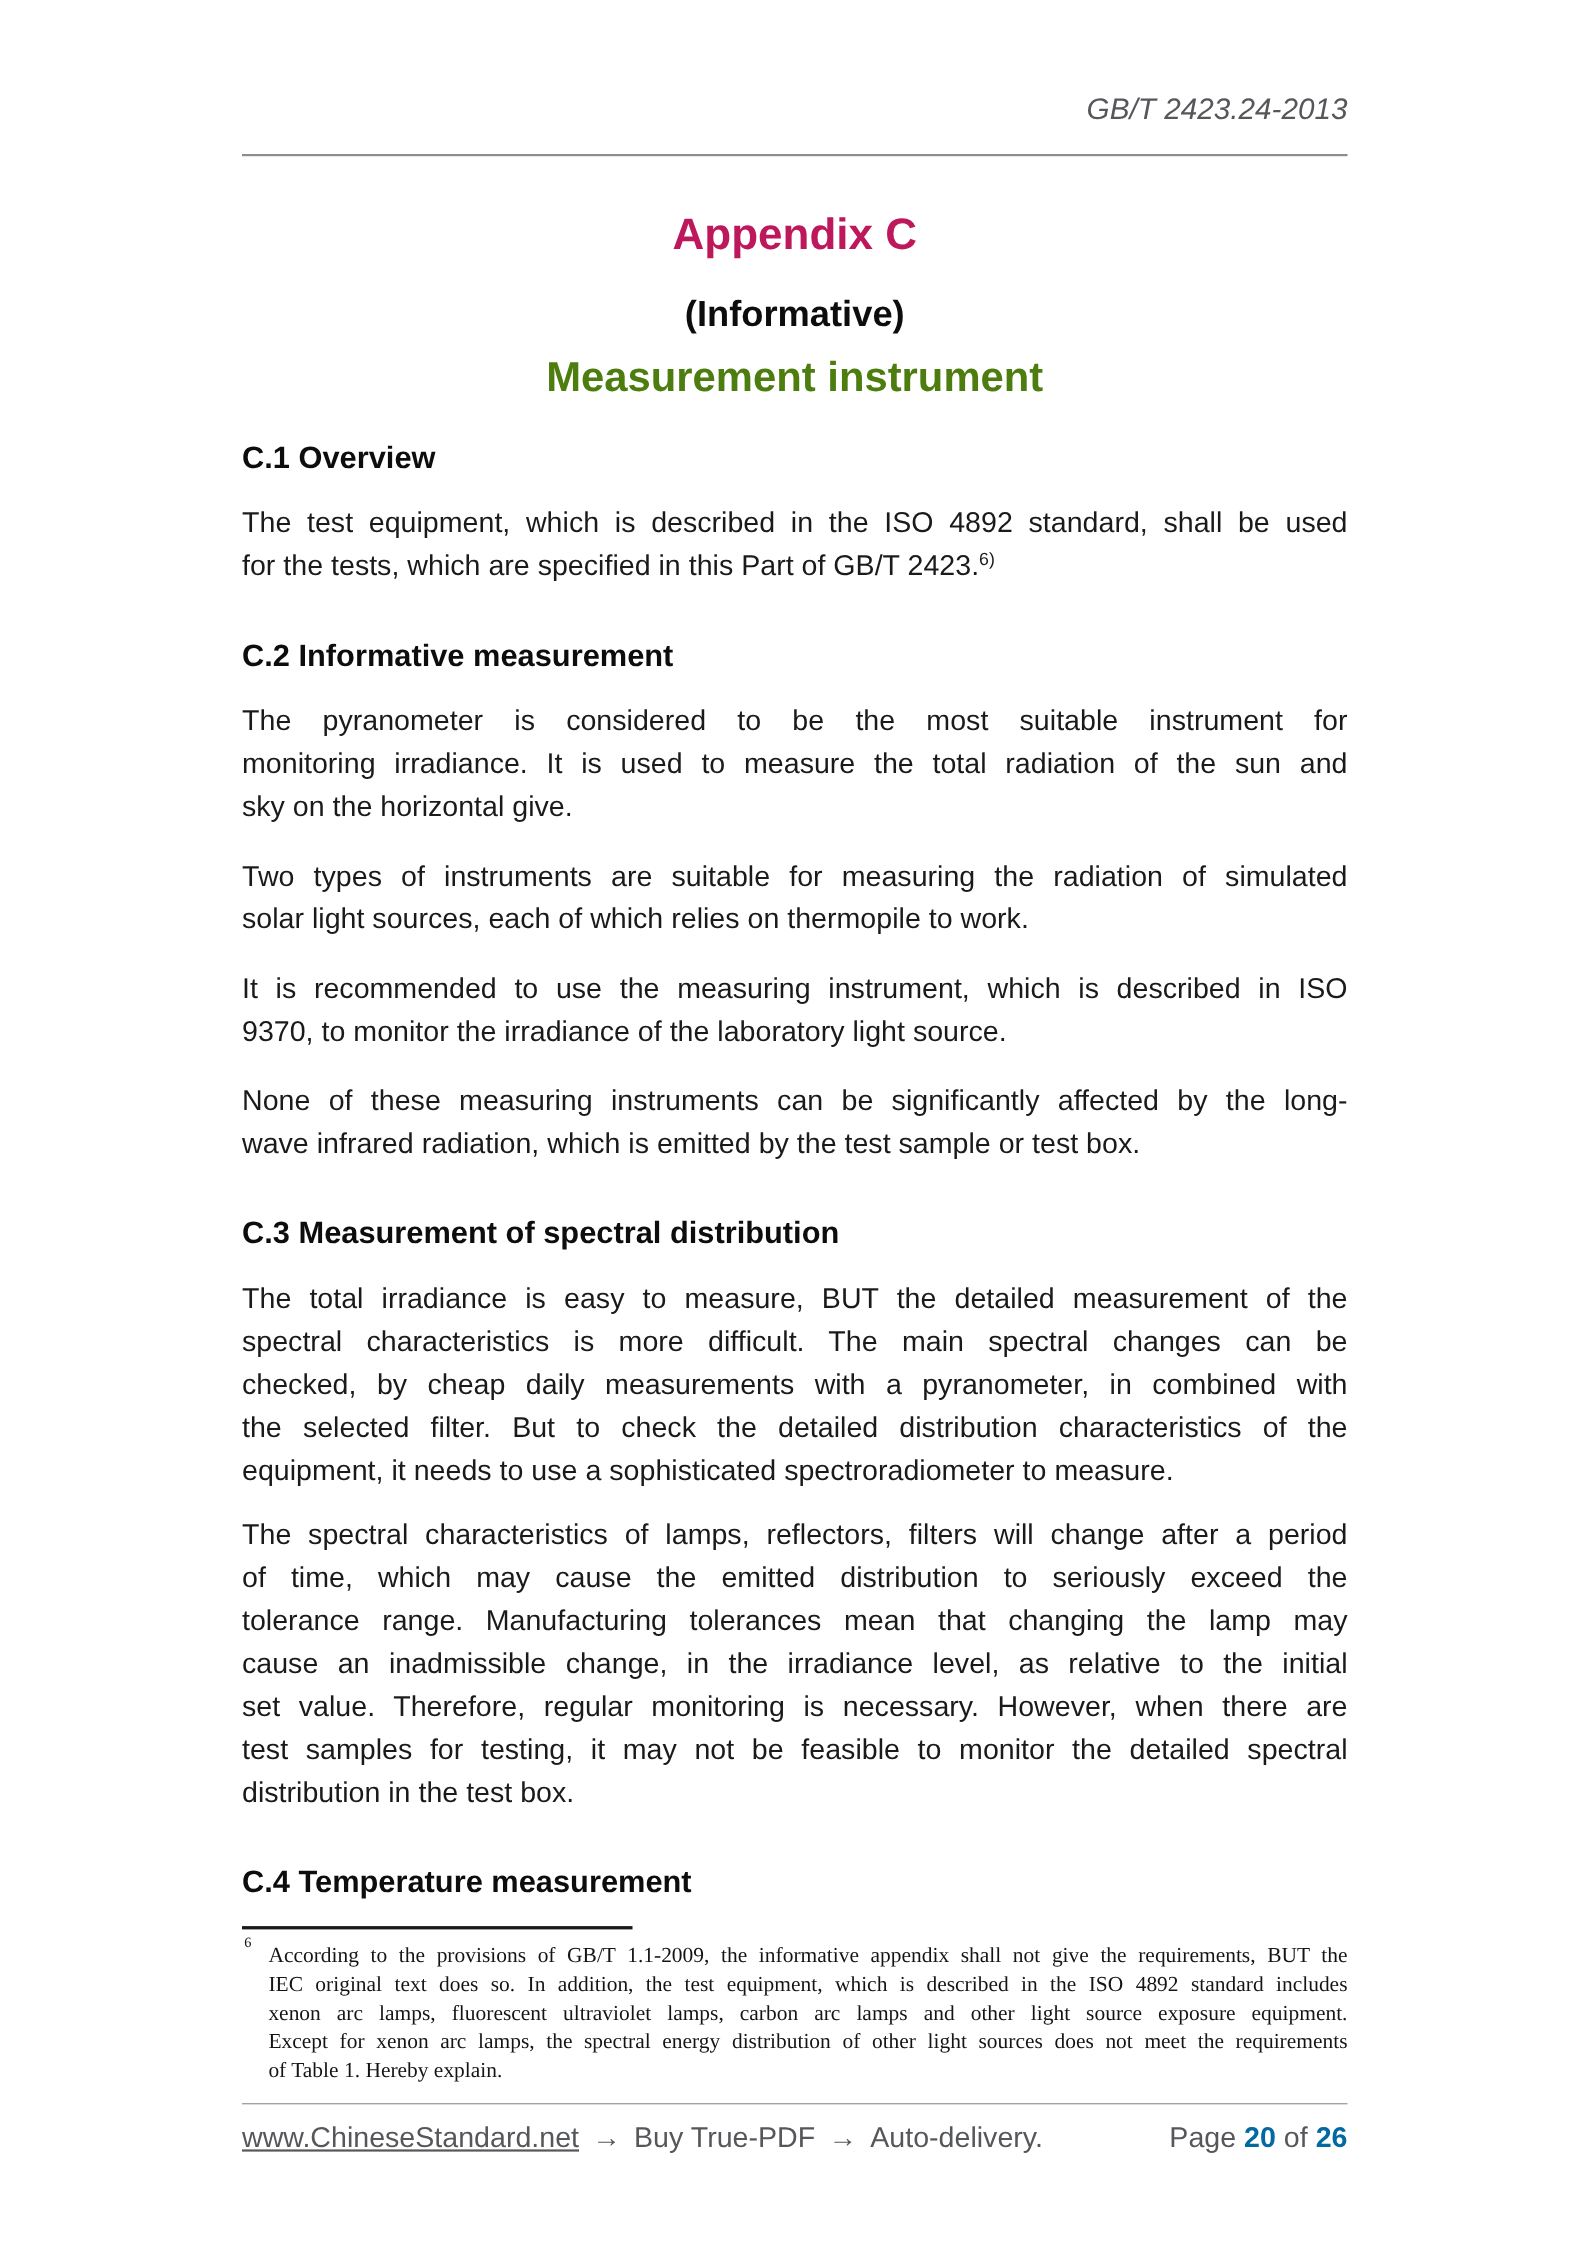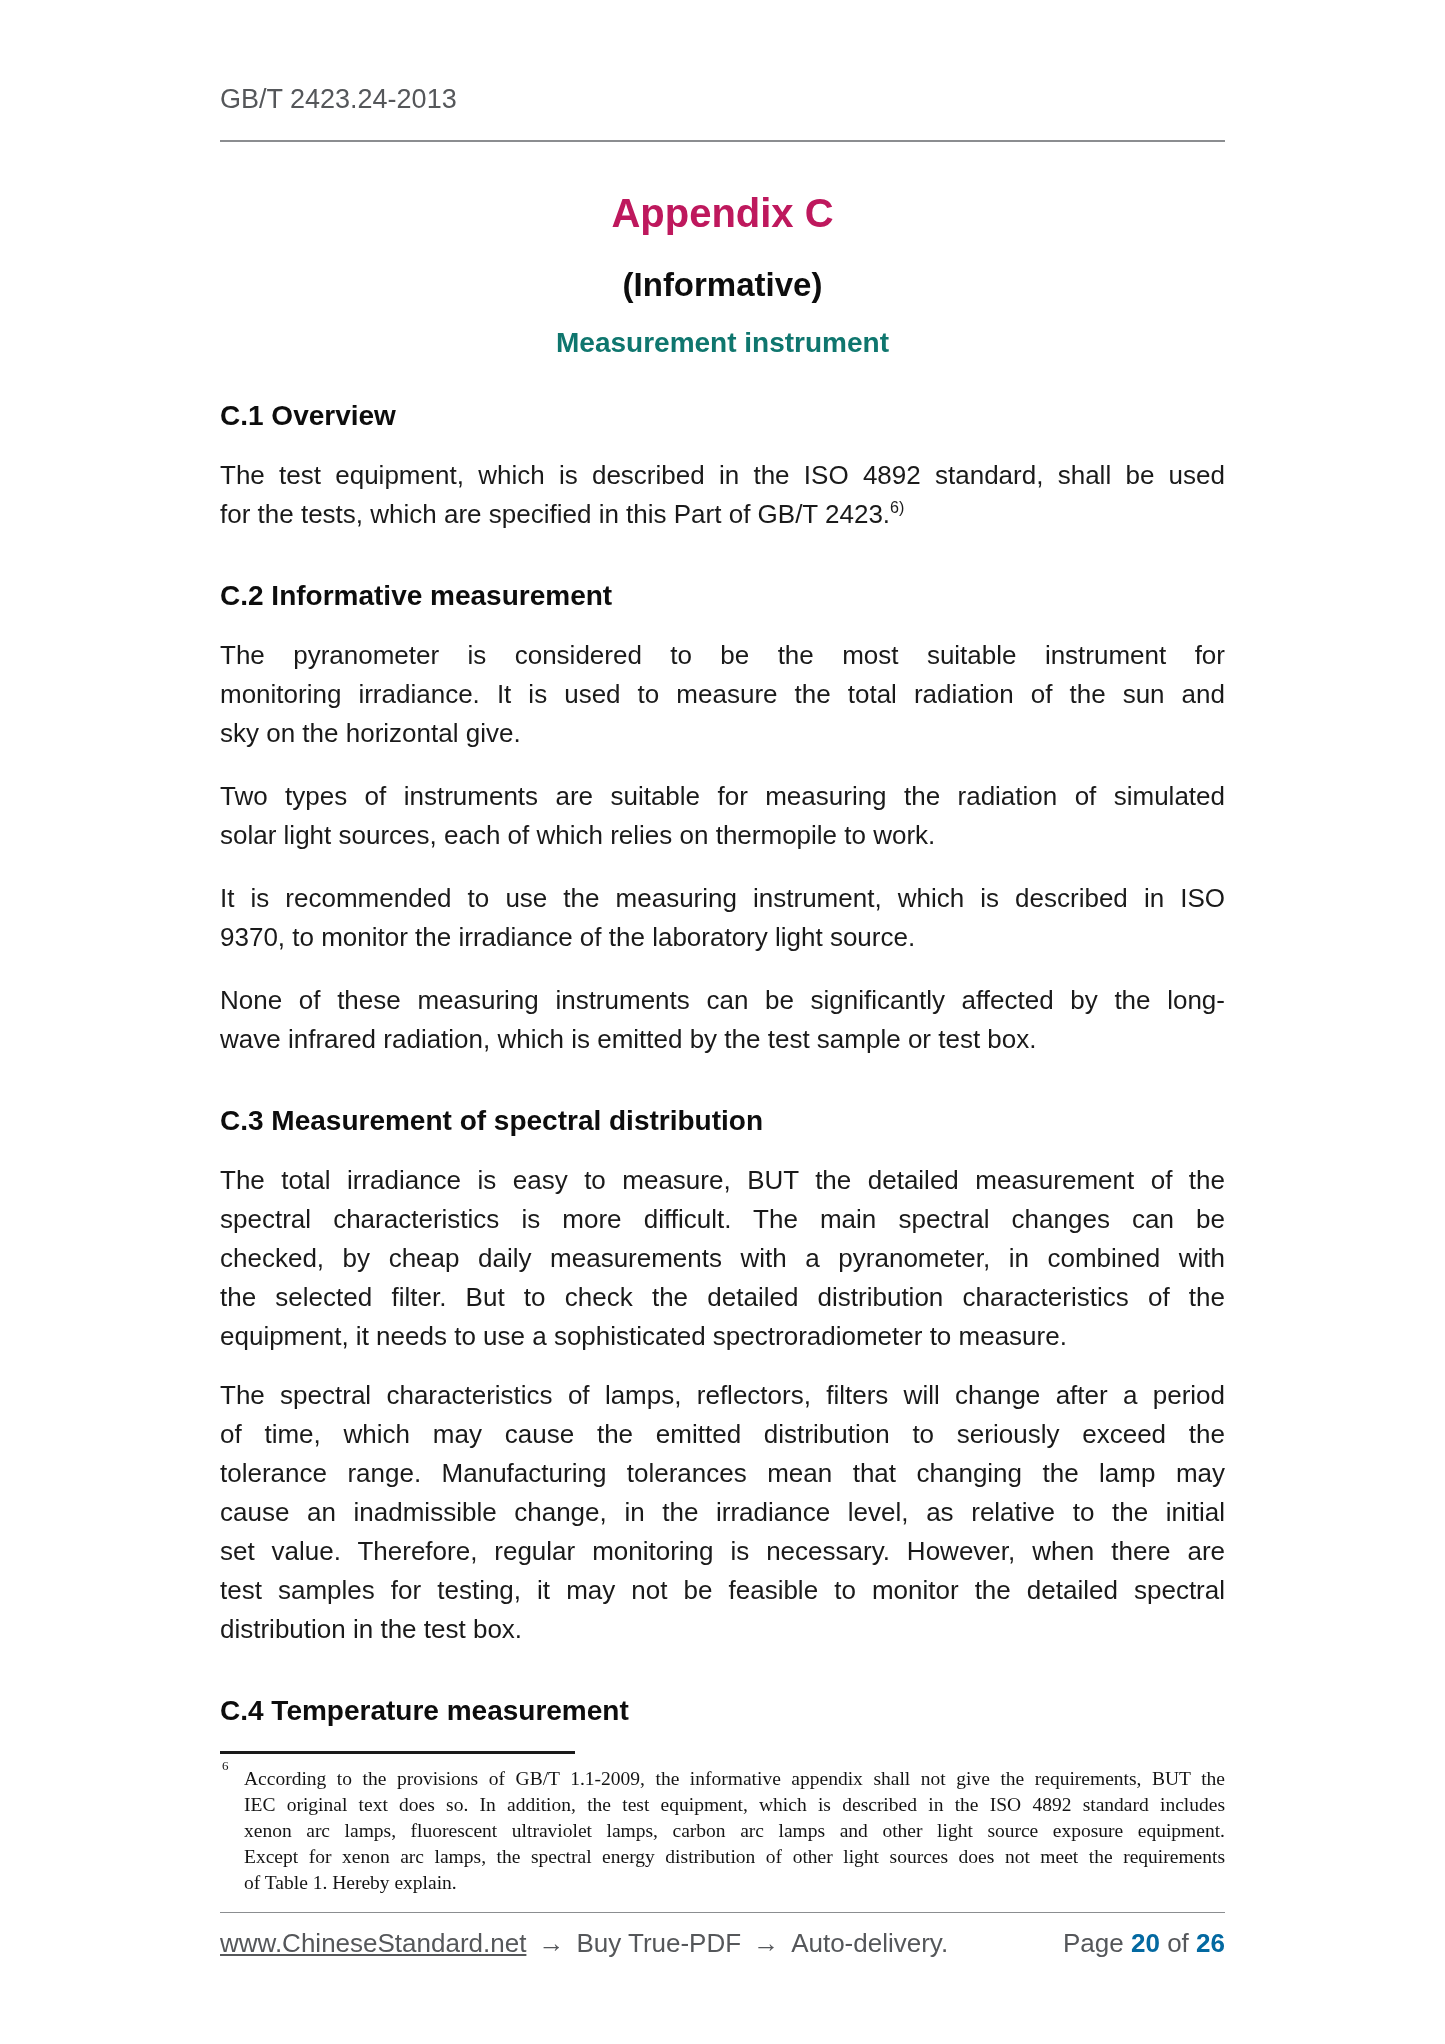--- a/index.html
+++ b/index.html
@@ -15,24 +15,25 @@
     color: #1a1a1a;
     overflow: hidden;
   }
   .page-col {
     width: 1005px;
     margin-left: 220px;
   }
   
   .doc-header {
     margin-top: 84px;
-    text-align: left;
+    text-align: right;
     font-size: 27px;
     color: #55575a;
     line-height: 30px;
+    font-style: italic;
   }
   .rule {
     border: none;
     border-top: 2px solid #8b8d90;
     margin: 0;
   }
   .rule-top { margin-top: 26px; }
   
   .title-main {
     margin-top: 48px;
@@ -47,23 +48,23 @@
     text-align: center;
     font-weight: bold;
     font-size: 33px;
     line-height: 38px;
     color: #0d0d0d;
   }
   .title-subject {
     margin-top: 22px;
     text-align: center;
     font-weight: bold;
-    font-size: 28px;
+    font-size: 38px;
     line-height: 34px;
-    color: #0f766e;
+    color: #4d7c0f;
   }
   
   .sec-heading {
     margin-top: 46px;
     font-weight: bold;
     font-size: 28px;
     line-height: 32px;
     color: #0d0d0d;
   }
   .sec-heading.tight { margin-top: 40px; }

